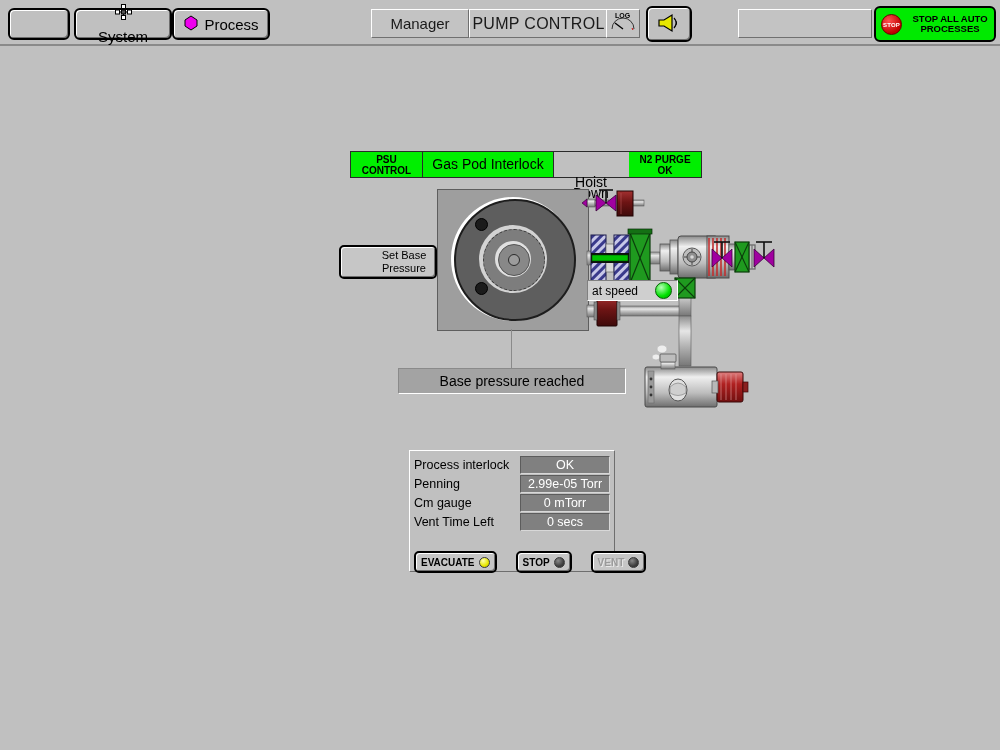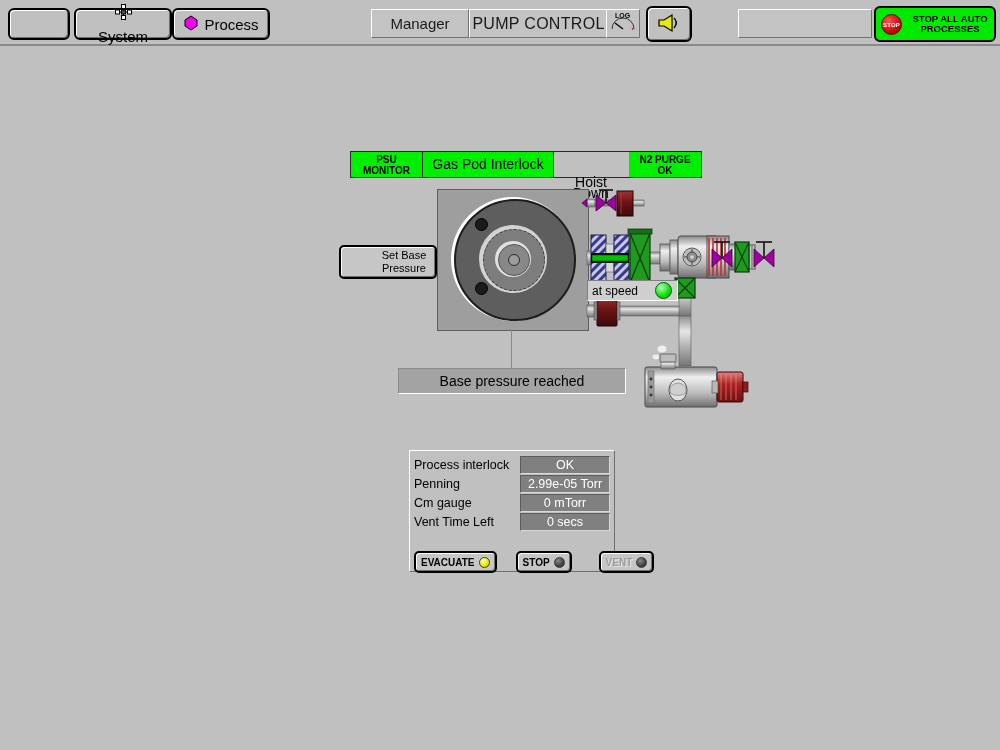--- a/index.html
+++ b/index.html
@@ -240,21 +240,21 @@
   }
   .pbtn {
     height: 18px;
     background: #c6c6c6;
     border: 2px solid #000; border-radius: 5px;
     box-shadow: inset 1px 1px 0 #fff, inset -1px -1px 0 #6e6e6e;
     display: flex; align-items: center; justify-content: center; gap: 4px;
     font-size: 10px; font-weight: bold; color: #000;
     padding: 0 5px; cursor: pointer; user-select: none;
   }
-  .pbtn.disabled { color: #9a9a9a; text-shadow: 1px 1px 0 #e8e8e8; cursor: default; margin-left: 8px; }
+  .pbtn.disabled { color: #9a9a9a; text-shadow: 1px 1px 0 #e8e8e8; cursor: default; }
   .led { width: 9px; height: 9px; border-radius: 50%; border: 1px solid #3a3a3a; }
   .led.yellow { background: radial-gradient(circle at 35% 30%, #ffffb0, #e8e800 60%, #b0b000); }
   .led.dark   { background: radial-gradient(circle at 35% 30%, #8a8a8a, #3c3c3c 65%); }
 </style>
 </head>
 <body>
 
 <div id="toolbar">
 
   <div id="btn-blank" class="tb-btn">
@@ -327,21 +327,21 @@
     <span id="stopall-label">STOP ALL AUTO
 PROCESSES</span>
   </div>
 
 </div>
 
 <div id="canvas">
 
   <div id="status-strip">
       <div class="status-cell" style="width: 63px; background: rgb(0, 239, 0);">PSU
-MONITOR</div>
+CONTROL</div>
       <div class="status-cell big" style="width: 122px; background: rgb(0, 239, 0);">Gas Pod Interlock</div>
       <div class="status-cell big" style="width: 66px; background: rgb(0, 239, 0); margin-top: 36px;">Hoist Down</div>
       <div class="status-cell" style="width: 64px; background: rgb(0, 239, 0);">N2 PURGE
 OK</div>
     </div>
 
   <div id="setbase-leader"></div>
   <div id="btn-setbase">Set Base
 Pressure</div>
 

